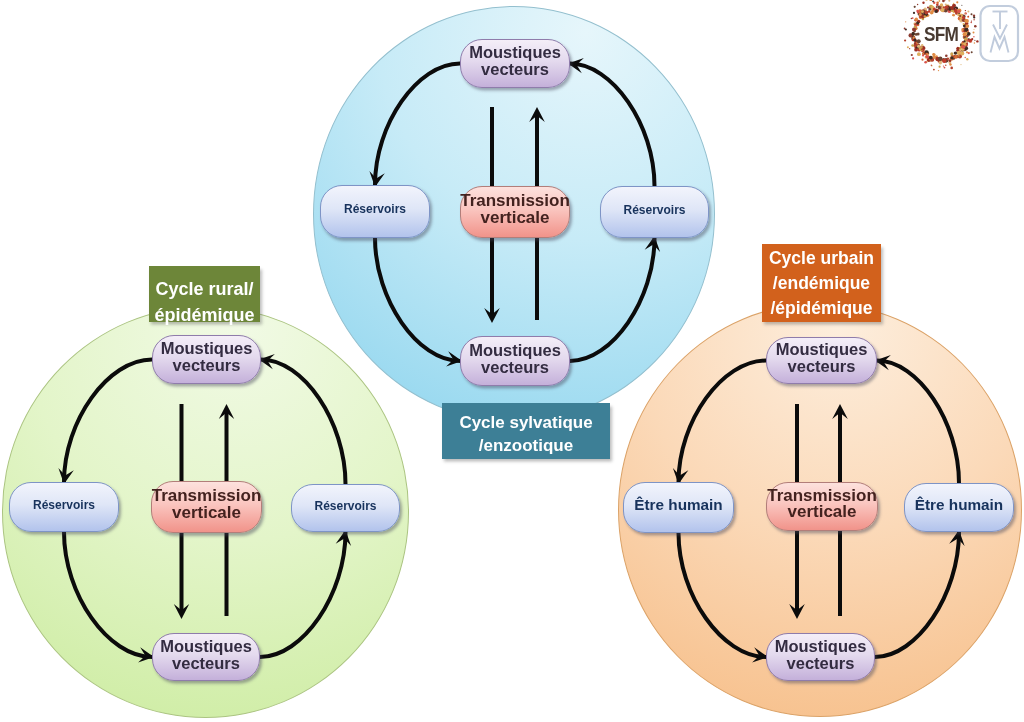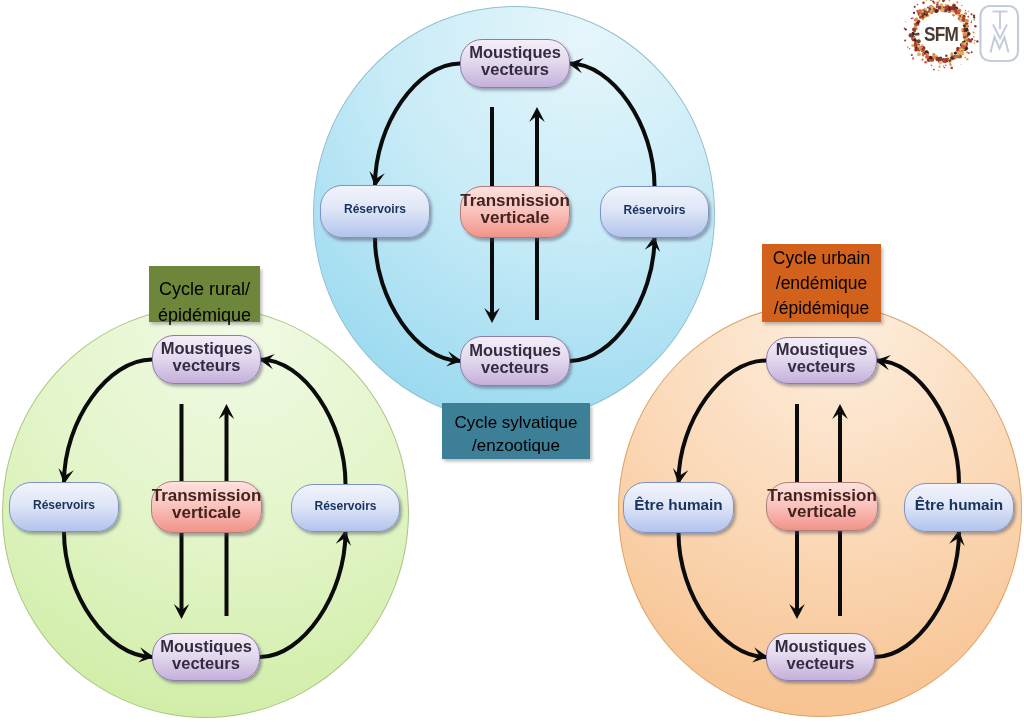--- a/index.html
+++ b/index.html
@@ -4,21 +4,21 @@
 body{width:1024px;height:722px;position:relative;background:#ffffff;font-family:"Liberation Sans",sans-serif;overflow:hidden}
 .circ{position:absolute;border-radius:50%}
 #cb{left:313px;top:6px;width:402px;height:416px;background:radial-gradient(circle 400px at 68% 6%,#e6f6fb 0%,#c7ebf7 52%,#9cdaf0 100%);border:1px solid #93bfce}
 #cg{left:2px;top:306px;width:407px;height:412px;background:radial-gradient(circle 410px at 58% 5%,#f1fae5 0%,#e3f5c9 52%,#cfeda5 100%);border:1px solid #abc481}
 #co{left:618px;top:303px;width:404px;height:414px;background:radial-gradient(circle 400px at 55% 5%,#fdeedd 0%,#fbd9b8 52%,#f7c28f 100%);border:1px solid #dba267}
 svg.arr{position:absolute;left:0;top:0}
 .bx{position:absolute;border-radius:22px;display:flex;align-items:center;justify-content:center;text-align:center;font-weight:bold;padding-bottom:5px;box-shadow:2px 2.5px 3px rgba(70,70,90,.45)}
 .pu{background:linear-gradient(#f4eef8 0%,#e4daee 45%,#c4b0da 100%);border:1.3px solid #8f7cab;color:#332c41;font-size:16.5px;line-height:17px}
 .bl{background:linear-gradient(#f2f4fc 0%,#dfe6f7 45%,#b2c3ec 100%);border:1.3px solid #7e94c6;color:#17325c;font-size:12px;line-height:16px}
 .pk{background:linear-gradient(#fde1dd 0%,#fac5bf 45%,#f1938a 100%);border:1.3px solid #b27e7a;color:#43221f;font-size:17px;line-height:16.5px}
-.lbl{position:absolute;color:#000000;font-weight:normal;text-align:center;display:flex;flex-direction:column;align-items:center;justify-content:center;box-shadow:2px 2.5px 3px rgba(90,90,90,.4)}
+.lbl{position:absolute;color:#ffffff;font-weight:bold;text-align:center;display:flex;flex-direction:column;align-items:center;justify-content:center;box-shadow:2px 2.5px 3px rgba(90,90,90,.4)}
 </style></head><body>
 <div class="circ" id="cg"></div>
 <div class="circ" id="cb"></div>
 <div class="circ" id="co"></div>
 <svg class="arr" width="1024" height="722" viewBox="0 0 1024 722">
 <path d="M460.0,63.5 C417.5,63.5 375.0,124.2 375.0,185.0" fill="none" stroke="#0b0b0b" stroke-width="4"></path>
 <polygon points="375.0,187.0 369.4,171.1 376.2,178.4 384.8,173.2" fill="#0b0b0b"></polygon>
 <path d="M375.0,238.0 C375.0,299.5 417.5,361.0 460.0,361.0" fill="none" stroke="#0b0b0b" stroke-width="4"></path>
 <polygon points="462.0,361.0 446.1,366.6 453.4,359.8 448.2,351.2" fill="#0b0b0b"></polygon>
 <path d="M570.0,361.0 C612.2,361.0 654.5,299.5 654.5,238.0" fill="none" stroke="#0b0b0b" stroke-width="4"></path>
@@ -66,21 +66,21 @@
 <div class="bx pk" style="left:151px;top:481px;width:111px;height:52px">Transmission<br>verticale</div>
 <div class="bx bl" style="left:291px;top:484px;width:109px;height:48px">Réservoirs</div>
 <div class="bx pu" style="left:152px;top:633px;width:108px;height:48px">Moustiques<br>vecteurs</div>
 
 <div class="bx pu" style="left:766px;top:337px;width:111px;height:47px">Moustiques<br>vecteurs</div>
 <div class="bx bl" style="left:623px;top:482px;width:111px;height:51px;font-size:15.3px">Être humain</div>
 <div class="bx pk" style="left:766px;top:482px;width:112px;height:49px">Transmission<br>verticale</div>
 <div class="bx bl" style="left:904px;top:483px;width:110px;height:49px;font-size:15.3px">Être humain</div>
 <div class="bx pu" style="left:766px;top:633px;width:109px;height:48px">Moustiques<br>vecteurs</div>
 
-<div class="lbl" style="left:442px;top:403px;width:148px;height:56px;background:#3d7f96;font-size:17px;line-height:23px;padding-top:5px">Cycle sylvatique<br>/enzootique</div>
+<div class="lbl" style="left:442px;top:403px;width:168px;height:56px;background:#3d7f96;font-size:17px;line-height:23px;padding-top:5px">Cycle sylvatique<br>/enzootique</div>
 <div class="lbl" style="left:149px;top:266px;width:111px;height:56px;background:#6d8639;font-size:18px;line-height:26px;padding-top:16px">Cycle rural/<br>épidémique</div>
 <div class="lbl" style="left:762px;top:244px;width:119px;height:78px;background:#d2611c;font-size:17.5px;line-height:25px">Cycle urbain<br>/endémique<br>/épidémique</div>
 
 <svg style="position:absolute;left:895px;top:-12px" width="95" height="95" viewBox="895 -12 95 95">
 <circle cx="928.5" cy="58.5" r="1.0" fill="#8d3b2f"></circle>
 <circle cx="964.8" cy="49.5" r="1.7" fill="#8d3b2f"></circle>
 <circle cx="947.2" cy="60.9" r="1.2" fill="#8d3b2f"></circle>
 <circle cx="916.7" cy="46.0" r="2.0" fill="#c0392b"></circle>
 <circle cx="964.2" cy="25.6" r="1.0" fill="#e0b97e"></circle>
 <circle cx="921.6" cy="48.2" r="2.2" fill="#b5412e"></circle>

